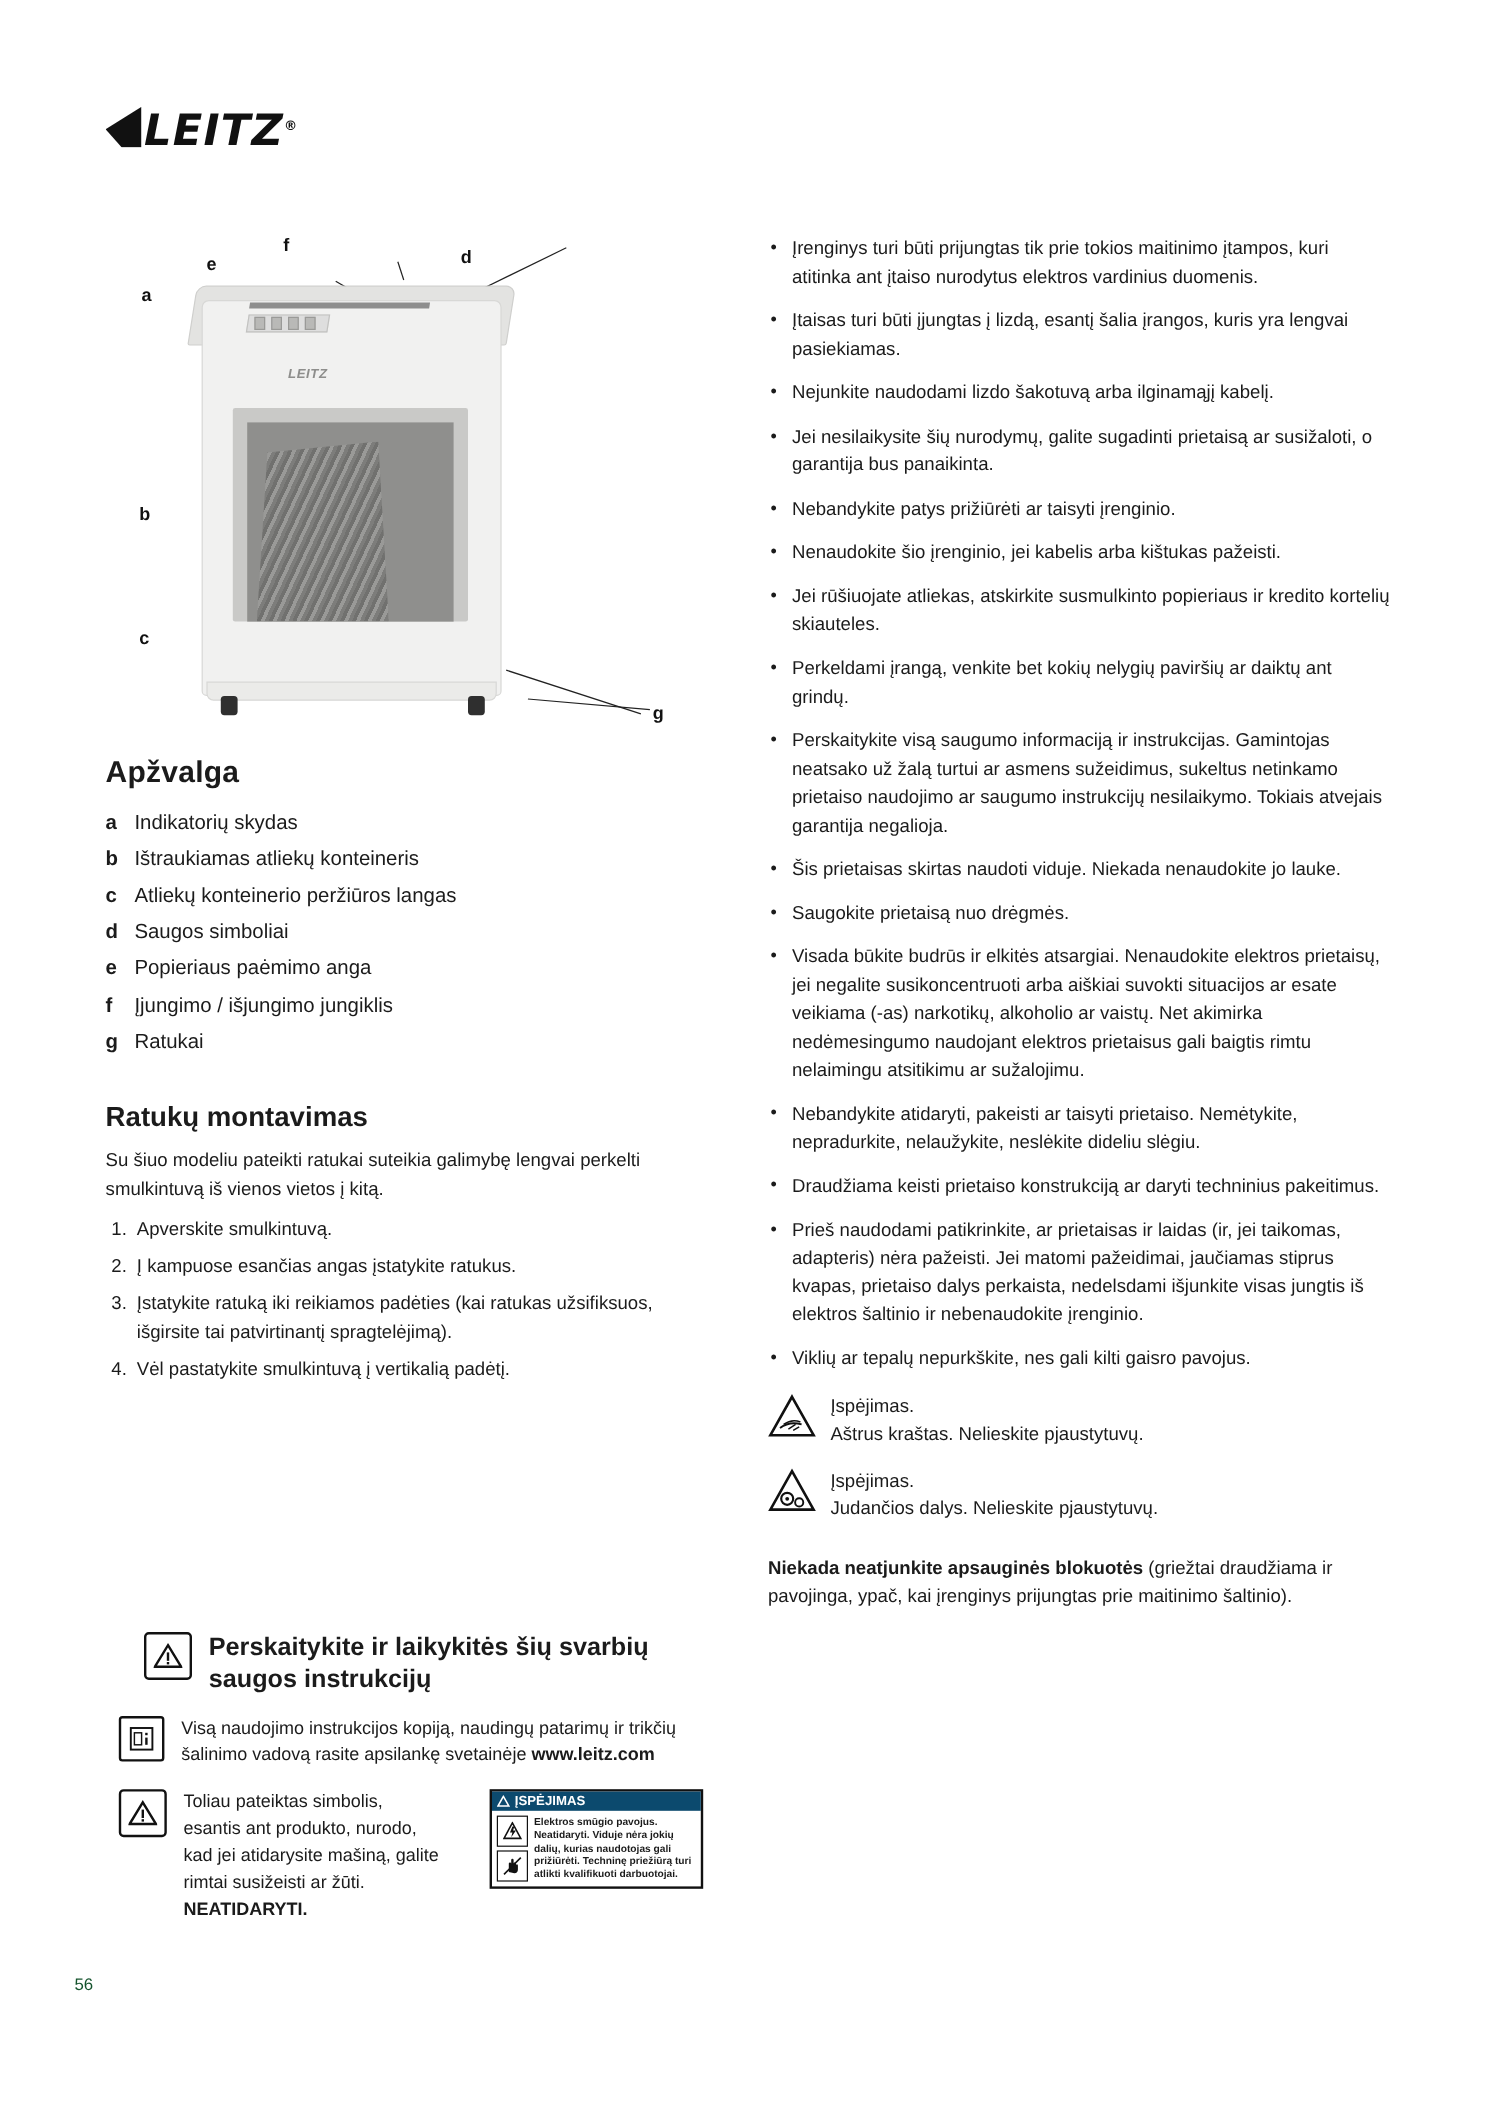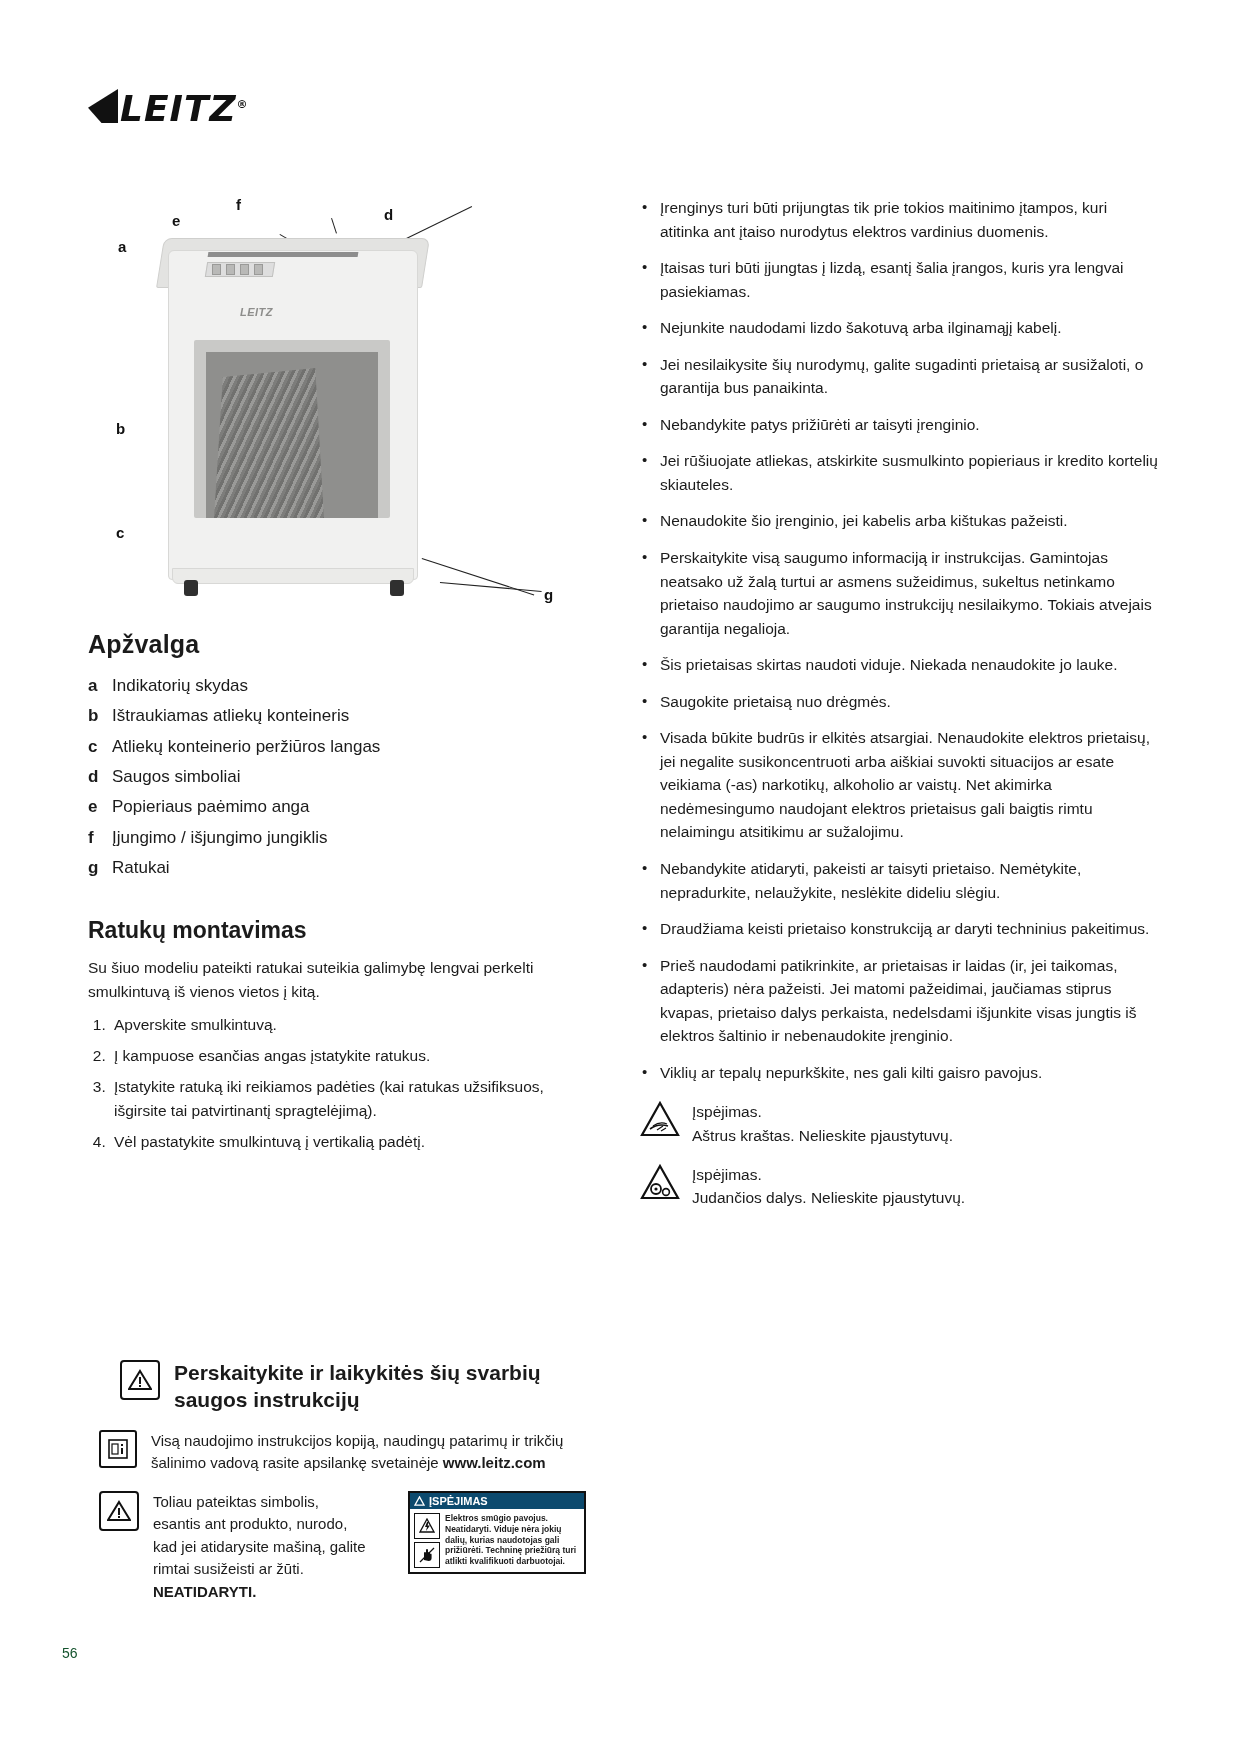--- a/index.html
+++ b/index.html
@@ -517,22 +517,23 @@
 
   <div class="pagenum">56</div>
 
   <div class="right-col">
     <ul class="bullets">
       <li>Įrenginys turi būti prijungtas tik prie tokios maitinimo įtampos, kuri atitinka ant įtaiso nurodytus elektros vardinius duomenis.</li>
       <li>Įtaisas turi būti įjungtas į lizdą, esantį šalia įrangos, kuris yra lengvai pasiekiamas.</li>
       <li>Nejunkite naudodami lizdo šakotuvą arba ilginamąjį kabelį.</li>
       <li>Jei nesilaikysite šių nurodymų, galite sugadinti prietaisą ar susižaloti, o garantija bus panaikinta.</li>
       <li>Nebandykite patys prižiūrėti ar taisyti įrenginio.</li>
+      <li>Nenaudokite šio įrenginio, jei kabelis arba kištukas pažeisti.</li>
       <li>Jei rūšiuojate atliekas, atskirkite susmulkinto popieriaus ir kredito kortelių skiauteles.</li>
-      <li>Nenaudokite šio įrenginio, jei kabelis arba kištukas pažeisti.</li>
+      <li>Perkeldami įrangą, venkite bet kokių nelygių paviršių ar daiktų ant grindų.</li>
       <li>Perskaitykite visą saugumo informaciją ir instrukcijas. Gamintojas neatsako už žalą turtui ar asmens sužeidimus, sukeltus netinkamo prietaiso naudojimo ar saugumo instrukcijų nesilaikymo. Tokiais atvejais garantija negalioja.</li>
       <li>Šis prietaisas skirtas naudoti viduje. Niekada nenaudokite jo lauke.</li>
       <li>Saugokite prietaisą nuo drėgmės.</li>
       <li>Visada būkite budrūs ir elkitės atsargiai. Nenaudokite elektros prietaisų, jei negalite susikoncentruoti arba aiškiai suvokti situacijos ar esate veikiama (-as) narkotikų, alkoholio ar vaistų. Net akimirka nedėmesingumo naudojant elektros prietaisus gali baigtis rimtu nelaimingu atsitikimu ar sužalojimu.</li>
       <li>Nebandykite atidaryti, pakeisti ar taisyti prietaiso. Nemėtykite, nepradurkite, nelaužykite, neslėkite dideliu slėgiu.</li>
       <li>Draudžiama keisti prietaiso konstrukciją ar daryti techninius pakeitimus.</li>
       <li>Prieš naudodami patikrinkite, ar prietaisas ir laidas (ir, jei taikomas, adapteris) nėra pažeisti. Jei matomi pažeidimai, jaučiamas stiprus kvapas, prietaiso dalys perkaista, nedelsdami išjunkite visas jungtis iš elektros šaltinio ir nebenaudokite įrenginio.</li>
       <li>Viklių ar tepalų nepurkškite, nes gali kilti gaisro pavojus.</li>
     </ul>
 
@@ -559,15 +560,18 @@
           <circle cx="26" cy="29" r="3.4" fill="none" stroke="#111" stroke-width="1.6"></circle>
           <circle cx="16" cy="26" r="1.6" fill="#111"></circle>
         </svg>
       </div>
       <div class="warn-note-txt">
         <b>Įspėjimas.</b>
         <span>Judančios dalys. Nelieskite pjaustytuvų.</span>
       </div>
     </div>
 
+    <div class="final-note">
+      <b>Niekada neatjunkite apsauginės blokuotės</b><span> (griežtai draudžiama ir pavojinga, ypač, kai įrenginys prijungtas prie maitinimo šaltinio).</span>
+    </div>
   </div>
 
 </div>
 
 </body></html>

